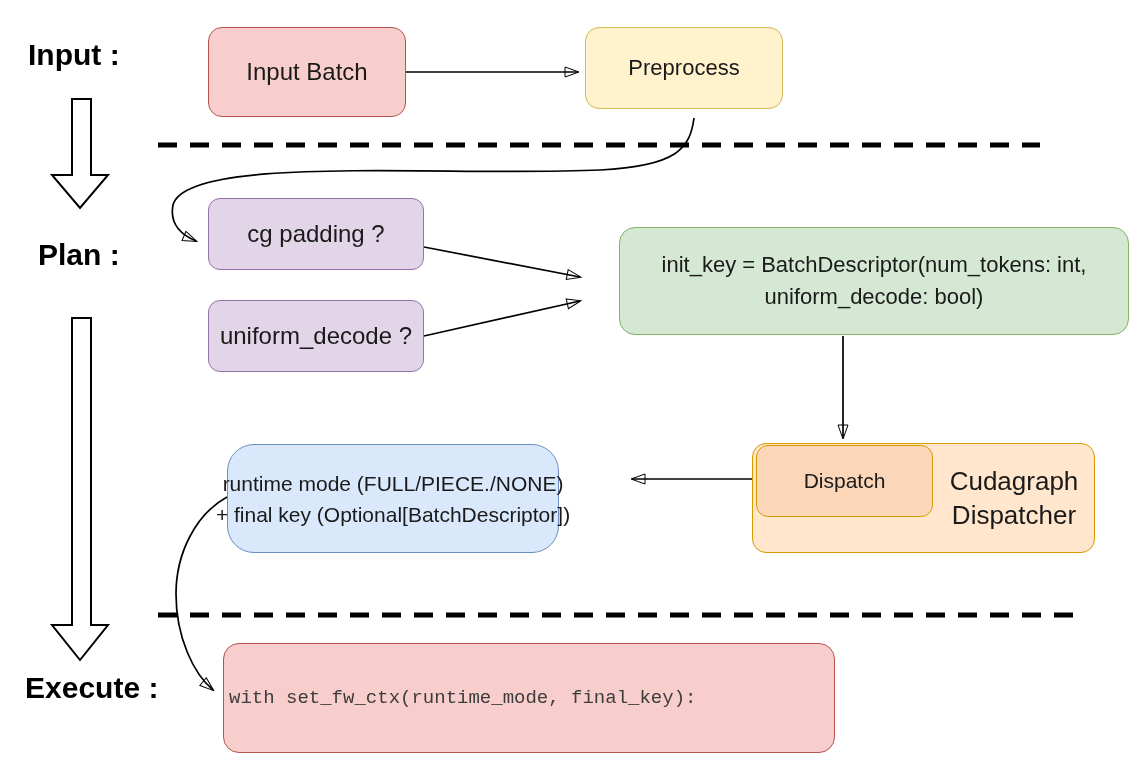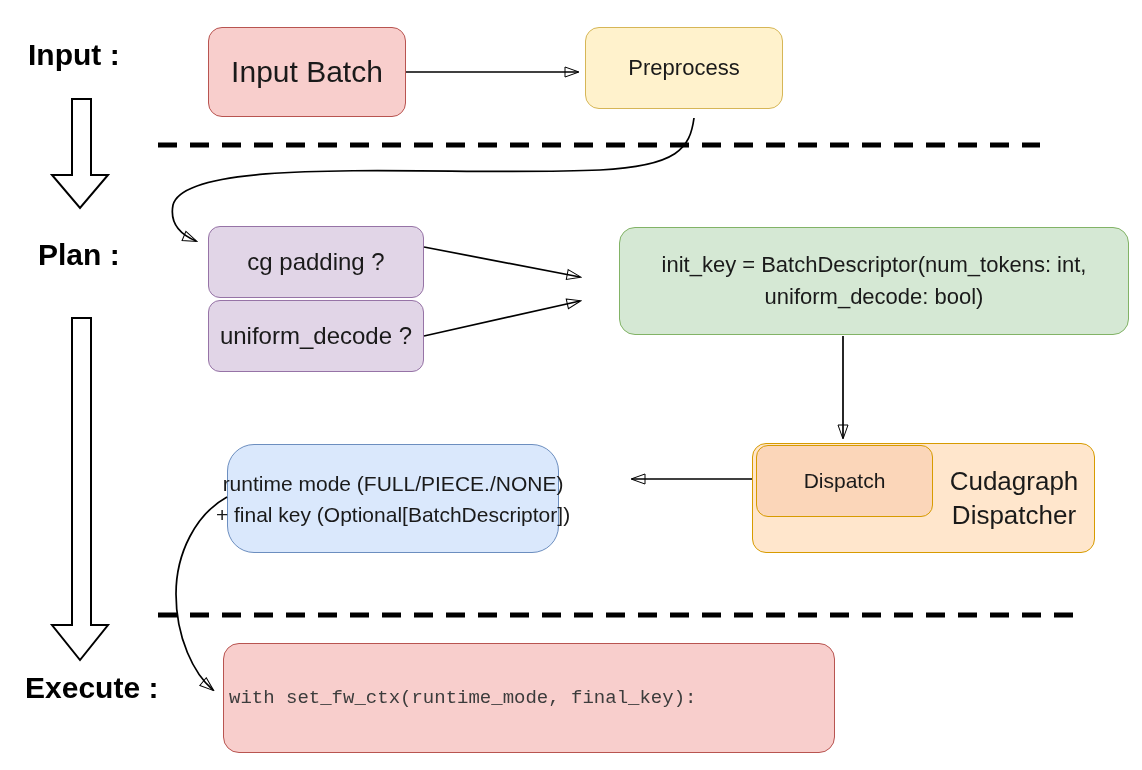--- a/index.html
+++ b/index.html
@@ -23,23 +23,23 @@
     position: absolute;
     box-sizing: border-box;
     border: 1.6px solid #999;
     display: flex;
     flex-direction: column;
     align-items: center;
     justify-content: center;
     text-align: center;
   }
   .node .line { display: block; white-space: pre; }
-  #node-input-batch   { left:208px; top:27px;  width:198px; height:90px;  border-radius:14px; font-size:30px; }
+  #node-input-batch   { left:208px; top:27px;  width:198px; height:90px;  border-radius:14px; font-size:24px; }
   #node-preprocess    { left:585px; top:27px;  width:198px; height:82px;  border-radius:14px; font-size:22px; }
-  #node-cg-padding    { left:208px; top:226px; width:216px; height:72px;  border-radius:12px; font-size:24px; }
+  #node-cg-padding    { left:208px; top:198px; width:216px; height:72px;  border-radius:12px; font-size:24px; }
   #node-uniform-decode{ left:208px; top:300px; width:216px; height:72px;  border-radius:12px; font-size:24px; }
   #node-init-key      { left:587px; top:227px; width:510px; height:108px; border-radius:16px; font-size:22px; line-height:32px; }
   #node-cudagraph     { left:752px; top:443px; width:343px; height:110px; border-radius:14px; }
   #node-dispatch      { left:756px; top:445px; width:177px; height:72px;  border-radius:12px; font-size:21px; }
   #cudagraph-label    { position:absolute; left:933px; top:443px; width:162px; height:110px;
                         display:flex; flex-direction:column; align-items:center; justify-content:center;
                         font-size:26px; line-height:34px; text-align:center; }
   #node-runtime-result{ left:227px; top:444px; width:332px; height:109px; border-radius:27px; font-size:21px; line-height:31px; }
   #node-execute-code  { left:223px; top:643px; width:612px; height:110px; border-radius:16px;
                         align-items:flex-start; text-align:left; padding-left:5px;

